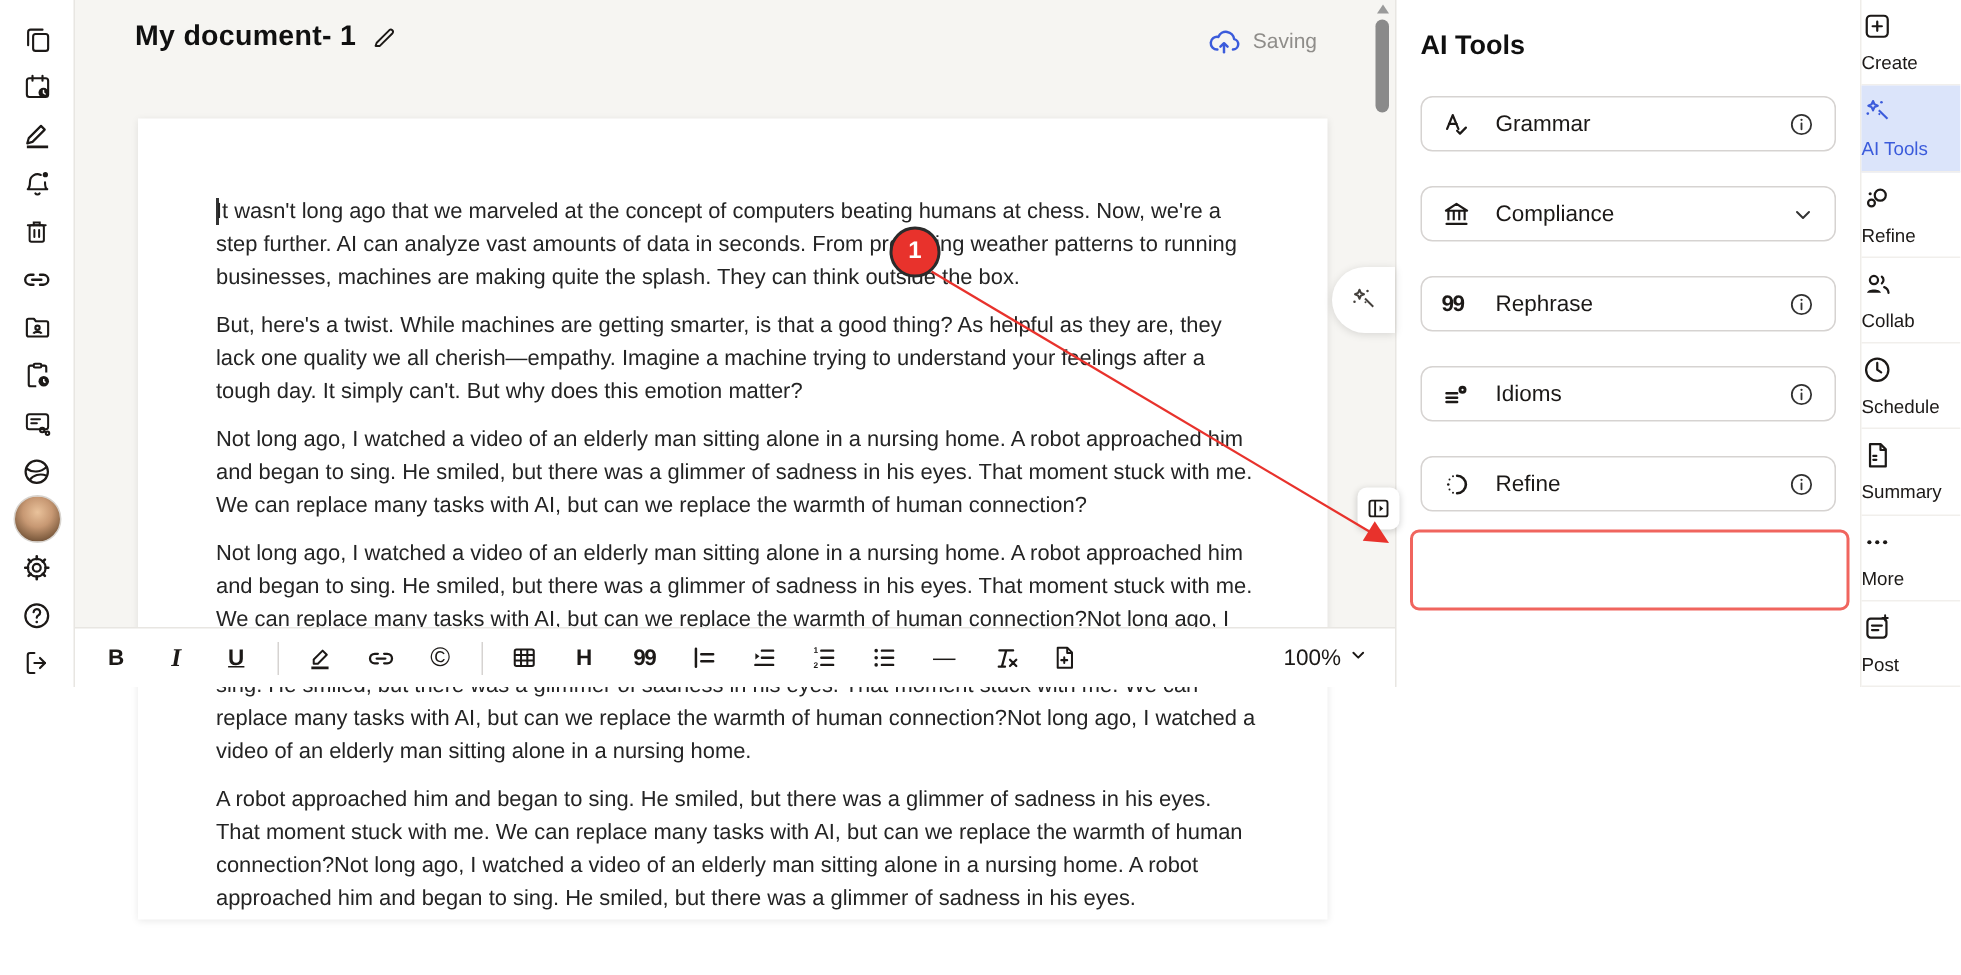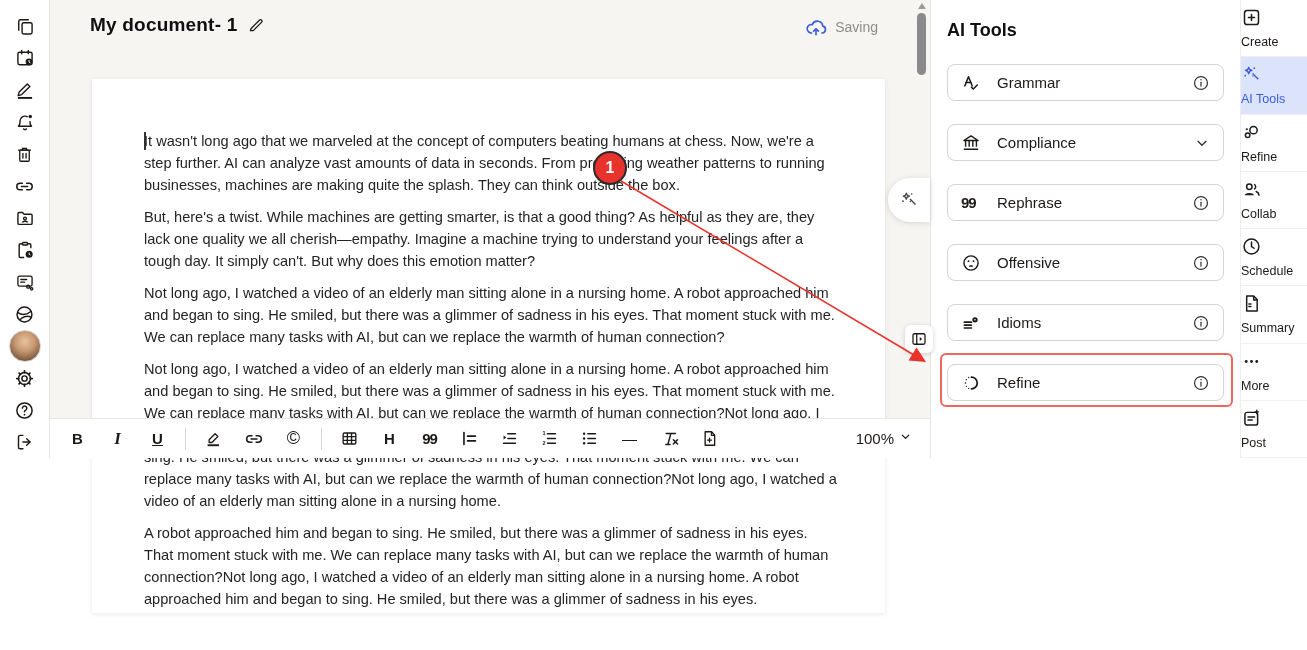--- a/index.html
+++ b/index.html
@@ -345,38 +345,20 @@
       <span class="tool-label">Rephrase</span>
       <span class="tool-trailing">
         <svg width="18" height="18" viewBox="0 0 24 24" fill="none" stroke="currentColor" stroke-width="1.6">
             <circle cx="12" cy="12" r="8.6"></circle>
             <path d="M12 11v5.2" stroke-linecap="round"></path>
             <circle cx="12" cy="7.8" r="1" fill="currentColor" stroke="none"></circle>
           </svg>
       </span>
     </div>
 
-    <div class="tool-row">
-      <span class="tool-icon">
-        <svg width="20" height="20" viewBox="0 0 24 24" fill="none" stroke="currentColor" stroke-width="1.7">
-            <circle cx="12" cy="12" r="8.5"></circle>
-            <circle cx="9" cy="9.8" r="1.1" fill="currentColor" stroke="none"></circle>
-            <circle cx="15" cy="9.8" r="1.1" fill="currentColor" stroke="none"></circle>
-            <path d="M9.2 16.4a3 3 0 0 1 5.6 0z" fill="currentColor" stroke="none"></path>
-          </svg>
-      </span>
-      <span class="tool-label">Offensive</span>
-      <span class="tool-trailing">
-        <svg width="18" height="18" viewBox="0 0 24 24" fill="none" stroke="currentColor" stroke-width="1.6">
-            <circle cx="12" cy="12" r="8.6"></circle>
-            <path d="M12 11v5.2" stroke-linecap="round"></path>
-            <circle cx="12" cy="7.8" r="1" fill="currentColor" stroke="none"></circle>
-          </svg>
-      </span>
-    </div>
 
 
     <div class="tool-row">
       <span class="tool-icon">
         <svg width="20" height="20" viewBox="0 0 24 24" fill="none" stroke="currentColor" stroke-width="2" stroke-linecap="round">
             <path d="M4 11h8.5M4 14.5h8.5M4 18h8.5"></path>
             <circle cx="16.8" cy="8.2" r="3.2" fill="currentColor" stroke="none"></circle>
             <circle cx="16.8" cy="8.2" r=".9" fill="#fff" stroke="none"></circle>
           </svg>
       </span>

